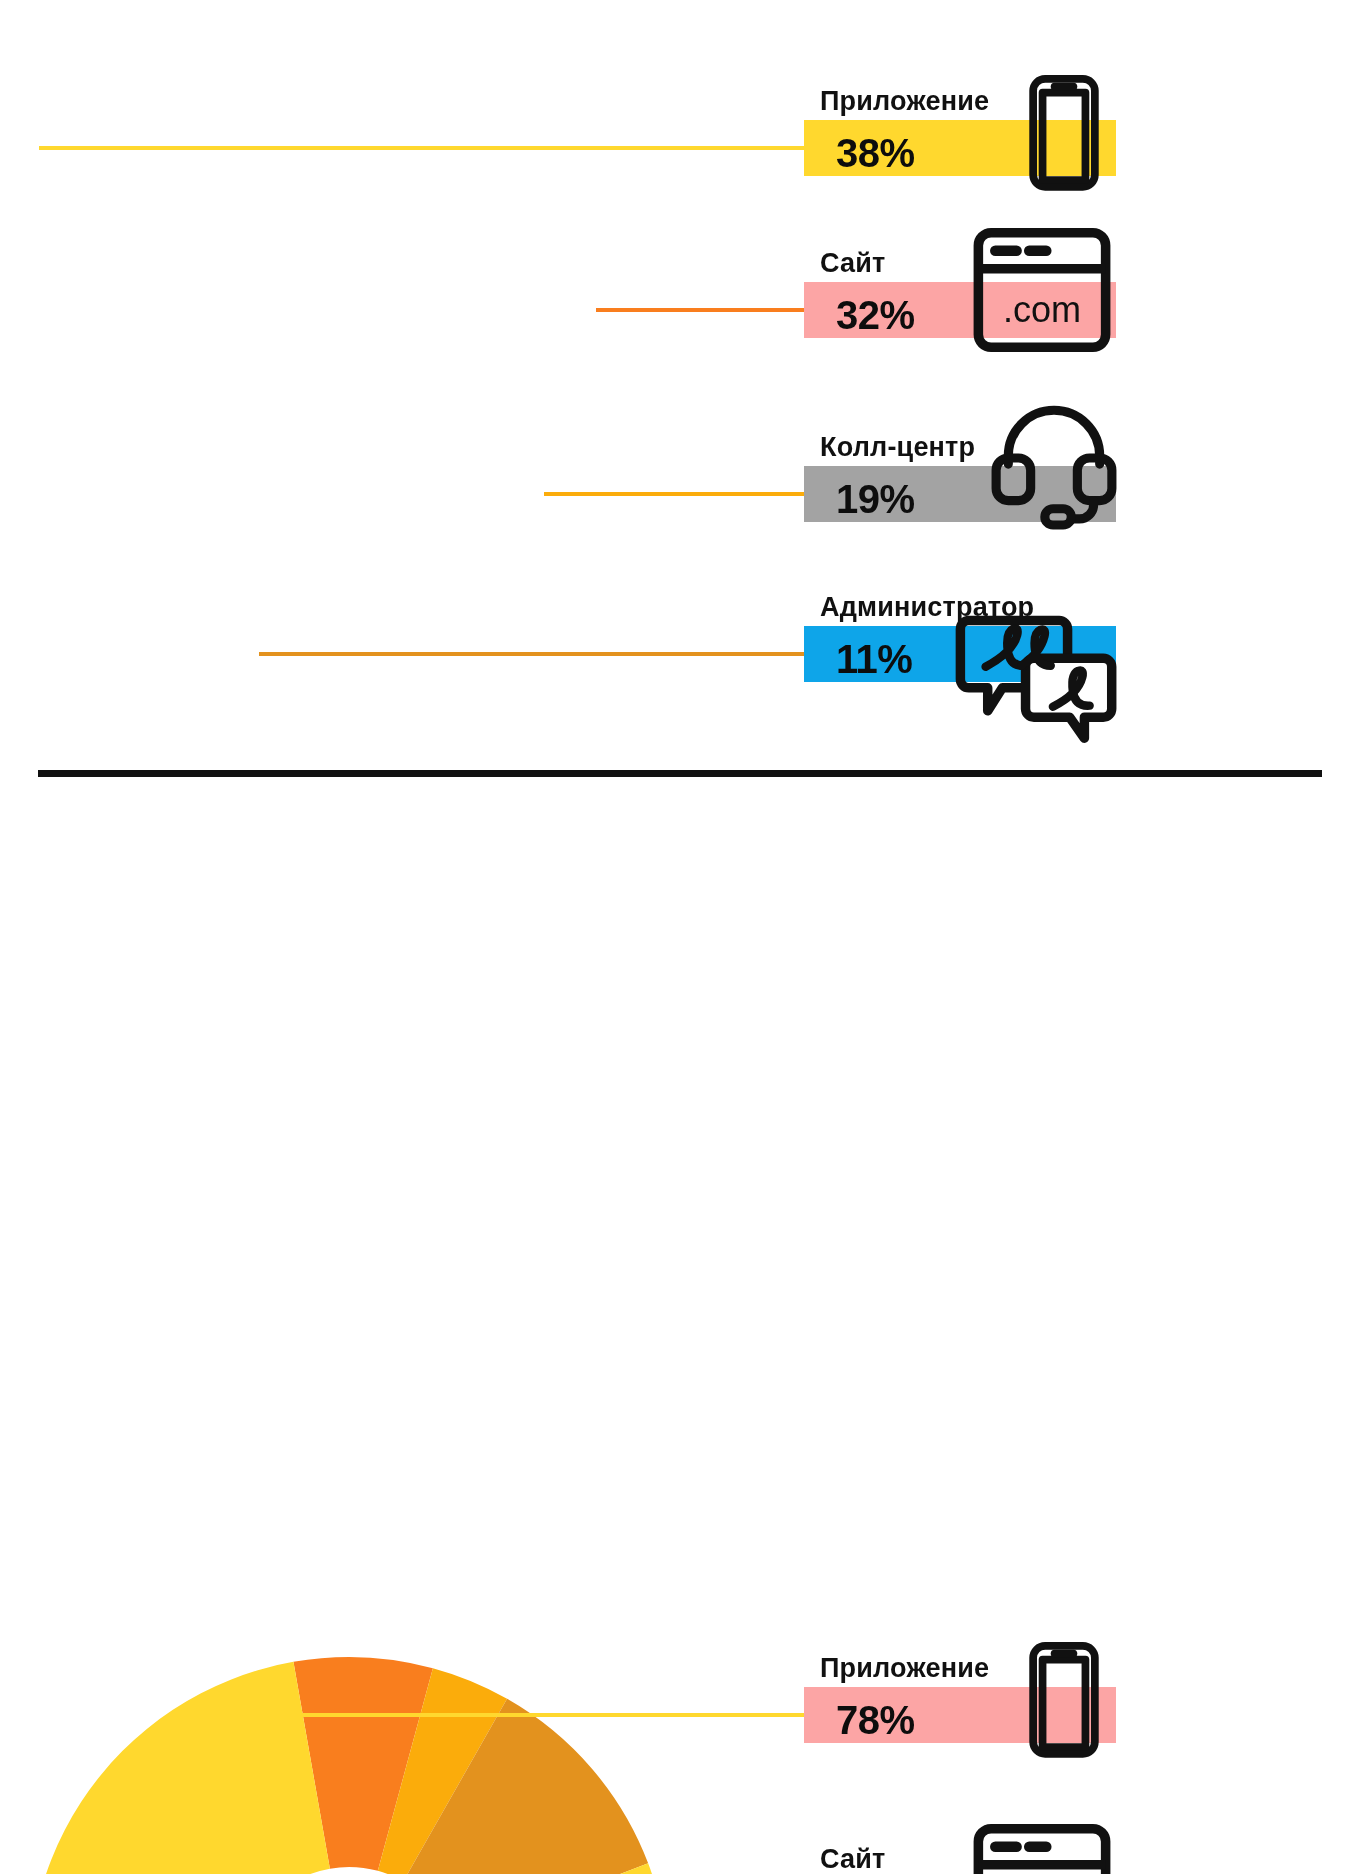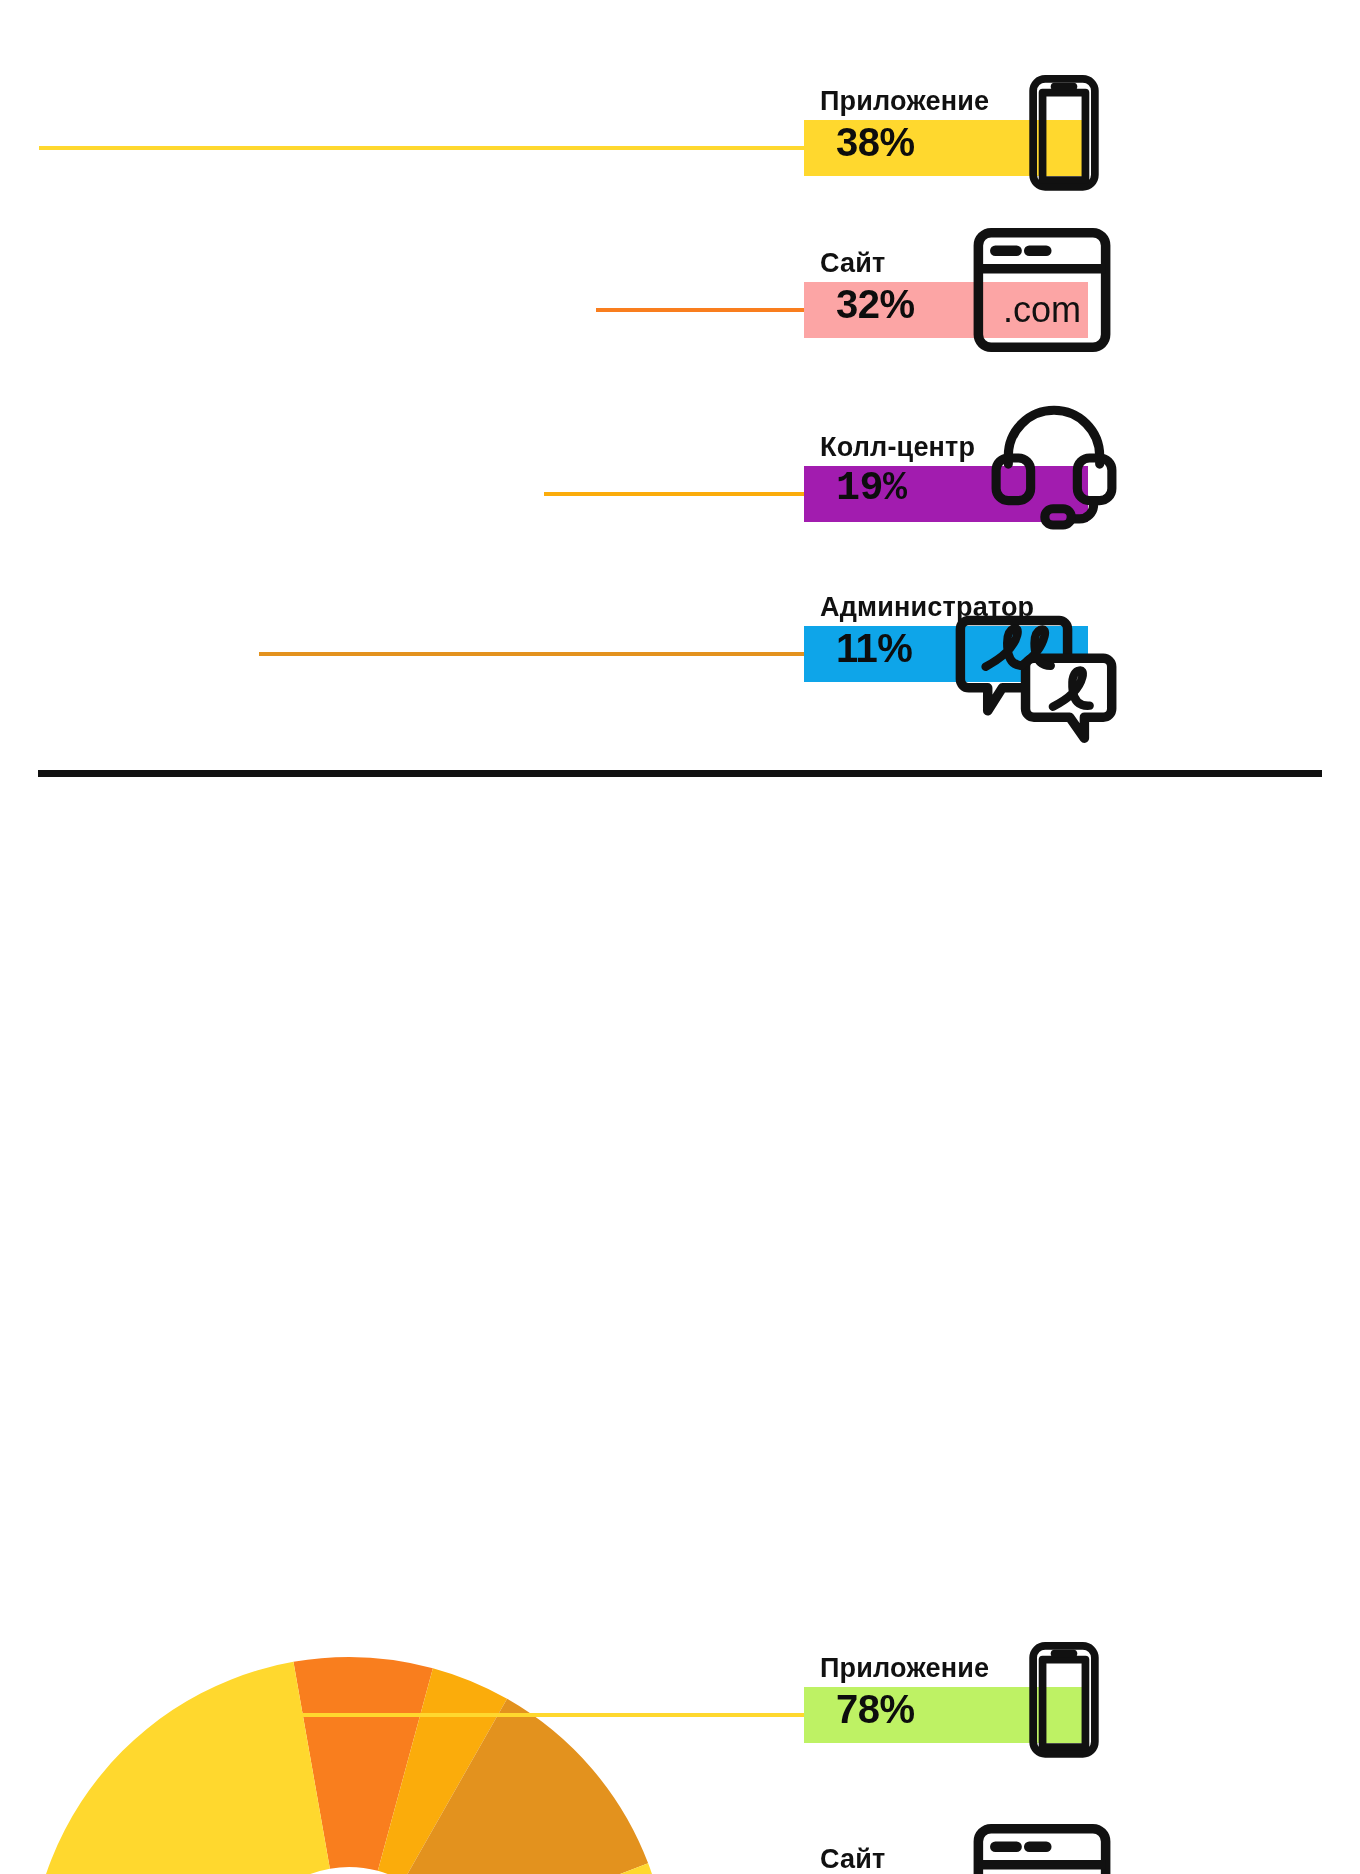--- a/index.html
+++ b/index.html
@@ -47,22 +47,22 @@
   .leader {
     position: absolute; height: 4px; left: 0; top: 62px;
   }
   .legend-label {
     position: absolute; left: 20px; top: 0px;
     font-size: 27px; font-weight: 700; color: #111; white-space: nowrap;
     letter-spacing: 0.2px;
   }
   .legend-bar {
     position: absolute; left: 4px; top: 34px;
-    width: 284px; height: 56px;
-    display: flex; align-items: flex-start;
+    width: 312px; height: 56px;
+    display: flex; align-items: flex-end;
   }
   .legend-pct {
     font-size: 40px; font-weight: 700; color: #0d0d0d;
     margin-left: 32px; letter-spacing: -0.5px;
   }
   .legend-icon {
     position: absolute; top: -6px;
     width: 112px; height: 128px;
   }
   .legend-icon svg { width: 100%; height: 100%; overflow: visible; }
@@ -96,21 +96,21 @@
               <rect x="6" y="6" width="120" height="108" rx="12" fill="none" stroke="#111" stroke-width="9" stroke-linecap="round" stroke-linejoin="round"></rect>
               <line x1="6" y1="40" x2="126" y2="40" stroke="#111" stroke-width="9"></line>
               <line x1="22" y1="23" x2="42" y2="23" stroke="#111" stroke-width="10" stroke-linecap="round"></line>
               <line x1="54" y1="23" x2="70" y2="23" stroke="#111" stroke-width="10" stroke-linecap="round"></line>
               <text x="66" y="90" text-anchor="middle" font-family="Liberation Sans, sans-serif" font-size="34" font-weight="400" fill="#111">.com</text>
             </svg></div>
         </div>
         <div class="legend-item" style="top: 432px;">
           <div class="leader" style="background: rgb(251, 172, 11); left: -255.754px; width: 259.754px; top: 60px;"></div>
           <div class="legend-label">Колл-центр</div>
-          <div class="legend-bar" style="background: #a21caf; font-family: Liberation Mono, monospace;">
+          <div class="legend-bar" style="background: #a3a3a3;">
             <span class="legend-pct">19%</span>
           </div>
           <div class="legend-icon" style="left: 188px; top: -36px; width: 132px; height: 124px;"><svg viewBox="0 0 130 120">
               <path d="M20 66 V58 A45 45 0 0 1 110 58 V66" fill="none" stroke="#111" stroke-width="9" stroke-linecap="round" stroke-linejoin="round"></path>
               <path d="M20 60 h10 a12 12 0 0 1 12 12 v18 a12 12 0 0 1 -12 12 h-10 a12 12 0 0 1 -12 -12 v-18 a12 12 0 0 1 12 -12 z" fill="none" stroke="#111" stroke-width="9" stroke-linecap="round" stroke-linejoin="round"></path>
               <path d="M100 60 h10 a12 12 0 0 1 12 12 v18 a12 12 0 0 1 -12 12 h-10 a12 12 0 0 1 -12 -12 v-18 a12 12 0 0 1 12 -12 z" fill="none" stroke="#111" stroke-width="9" stroke-linecap="round" stroke-linejoin="round"></path>
               <path d="M104 102 v4 a14 14 0 0 1 -14 14 h-8" fill="none" stroke="#111" stroke-width="9" stroke-linecap="round" stroke-linejoin="round"></path>
               <rect x="56" y="110" width="26" height="16" rx="8" fill="none" stroke="#111" stroke-width="9" stroke-linecap="round" stroke-linejoin="round"></rect>
             </svg></div>
         </div>
@@ -142,21 +142,21 @@
           <path d="M624.1442164467246 211.36577202939617 A320 320 0 1 1 269.4325831465823 9.861519036093455 L305.89870045663764 216.67114716865711 A110 110 0 1 0 427.8308244035616 285.93823413510495 Z" fill="#FFD82E"></path>
         </svg>
       <div class="center-year">
         
       </div>
     </div>
     <div class="legend" id="legend-2024">
         <div class="legend-item" style="top: 53px;">
           <div class="leader" style="background: rgb(255, 216, 46); left: -609.061px; width: 613.061px; top: 60px;"></div>
           <div class="legend-label">Приложение</div>
-          <div class="legend-bar" style="background: #bef264;">
+          <div class="legend-bar" style="background: #fca5a5;">
             <span class="legend-pct">78%</span>
           </div>
           <div class="legend-icon" style="left: 216px; top: -24px; width: 96px; height: 140px;"><svg viewBox="0 0 112 140">
               <rect x="20" y="8" width="72" height="126" rx="14" fill="none" stroke="#111" stroke-width="9" stroke-linecap="round" stroke-linejoin="round"></rect>
               <rect x="31" y="24" width="50" height="102" fill="none" stroke="#111" stroke-width="9" stroke-linecap="round" stroke-linejoin="round"></rect>
               <line x1="45" y1="17" x2="67" y2="17" stroke="#111" stroke-width="9" stroke-linecap="round"></line>
             </svg></div>
         </div>
         <div class="legend-item" style="top: 244px;">
           <div class="legend-label">Сайт</div>

